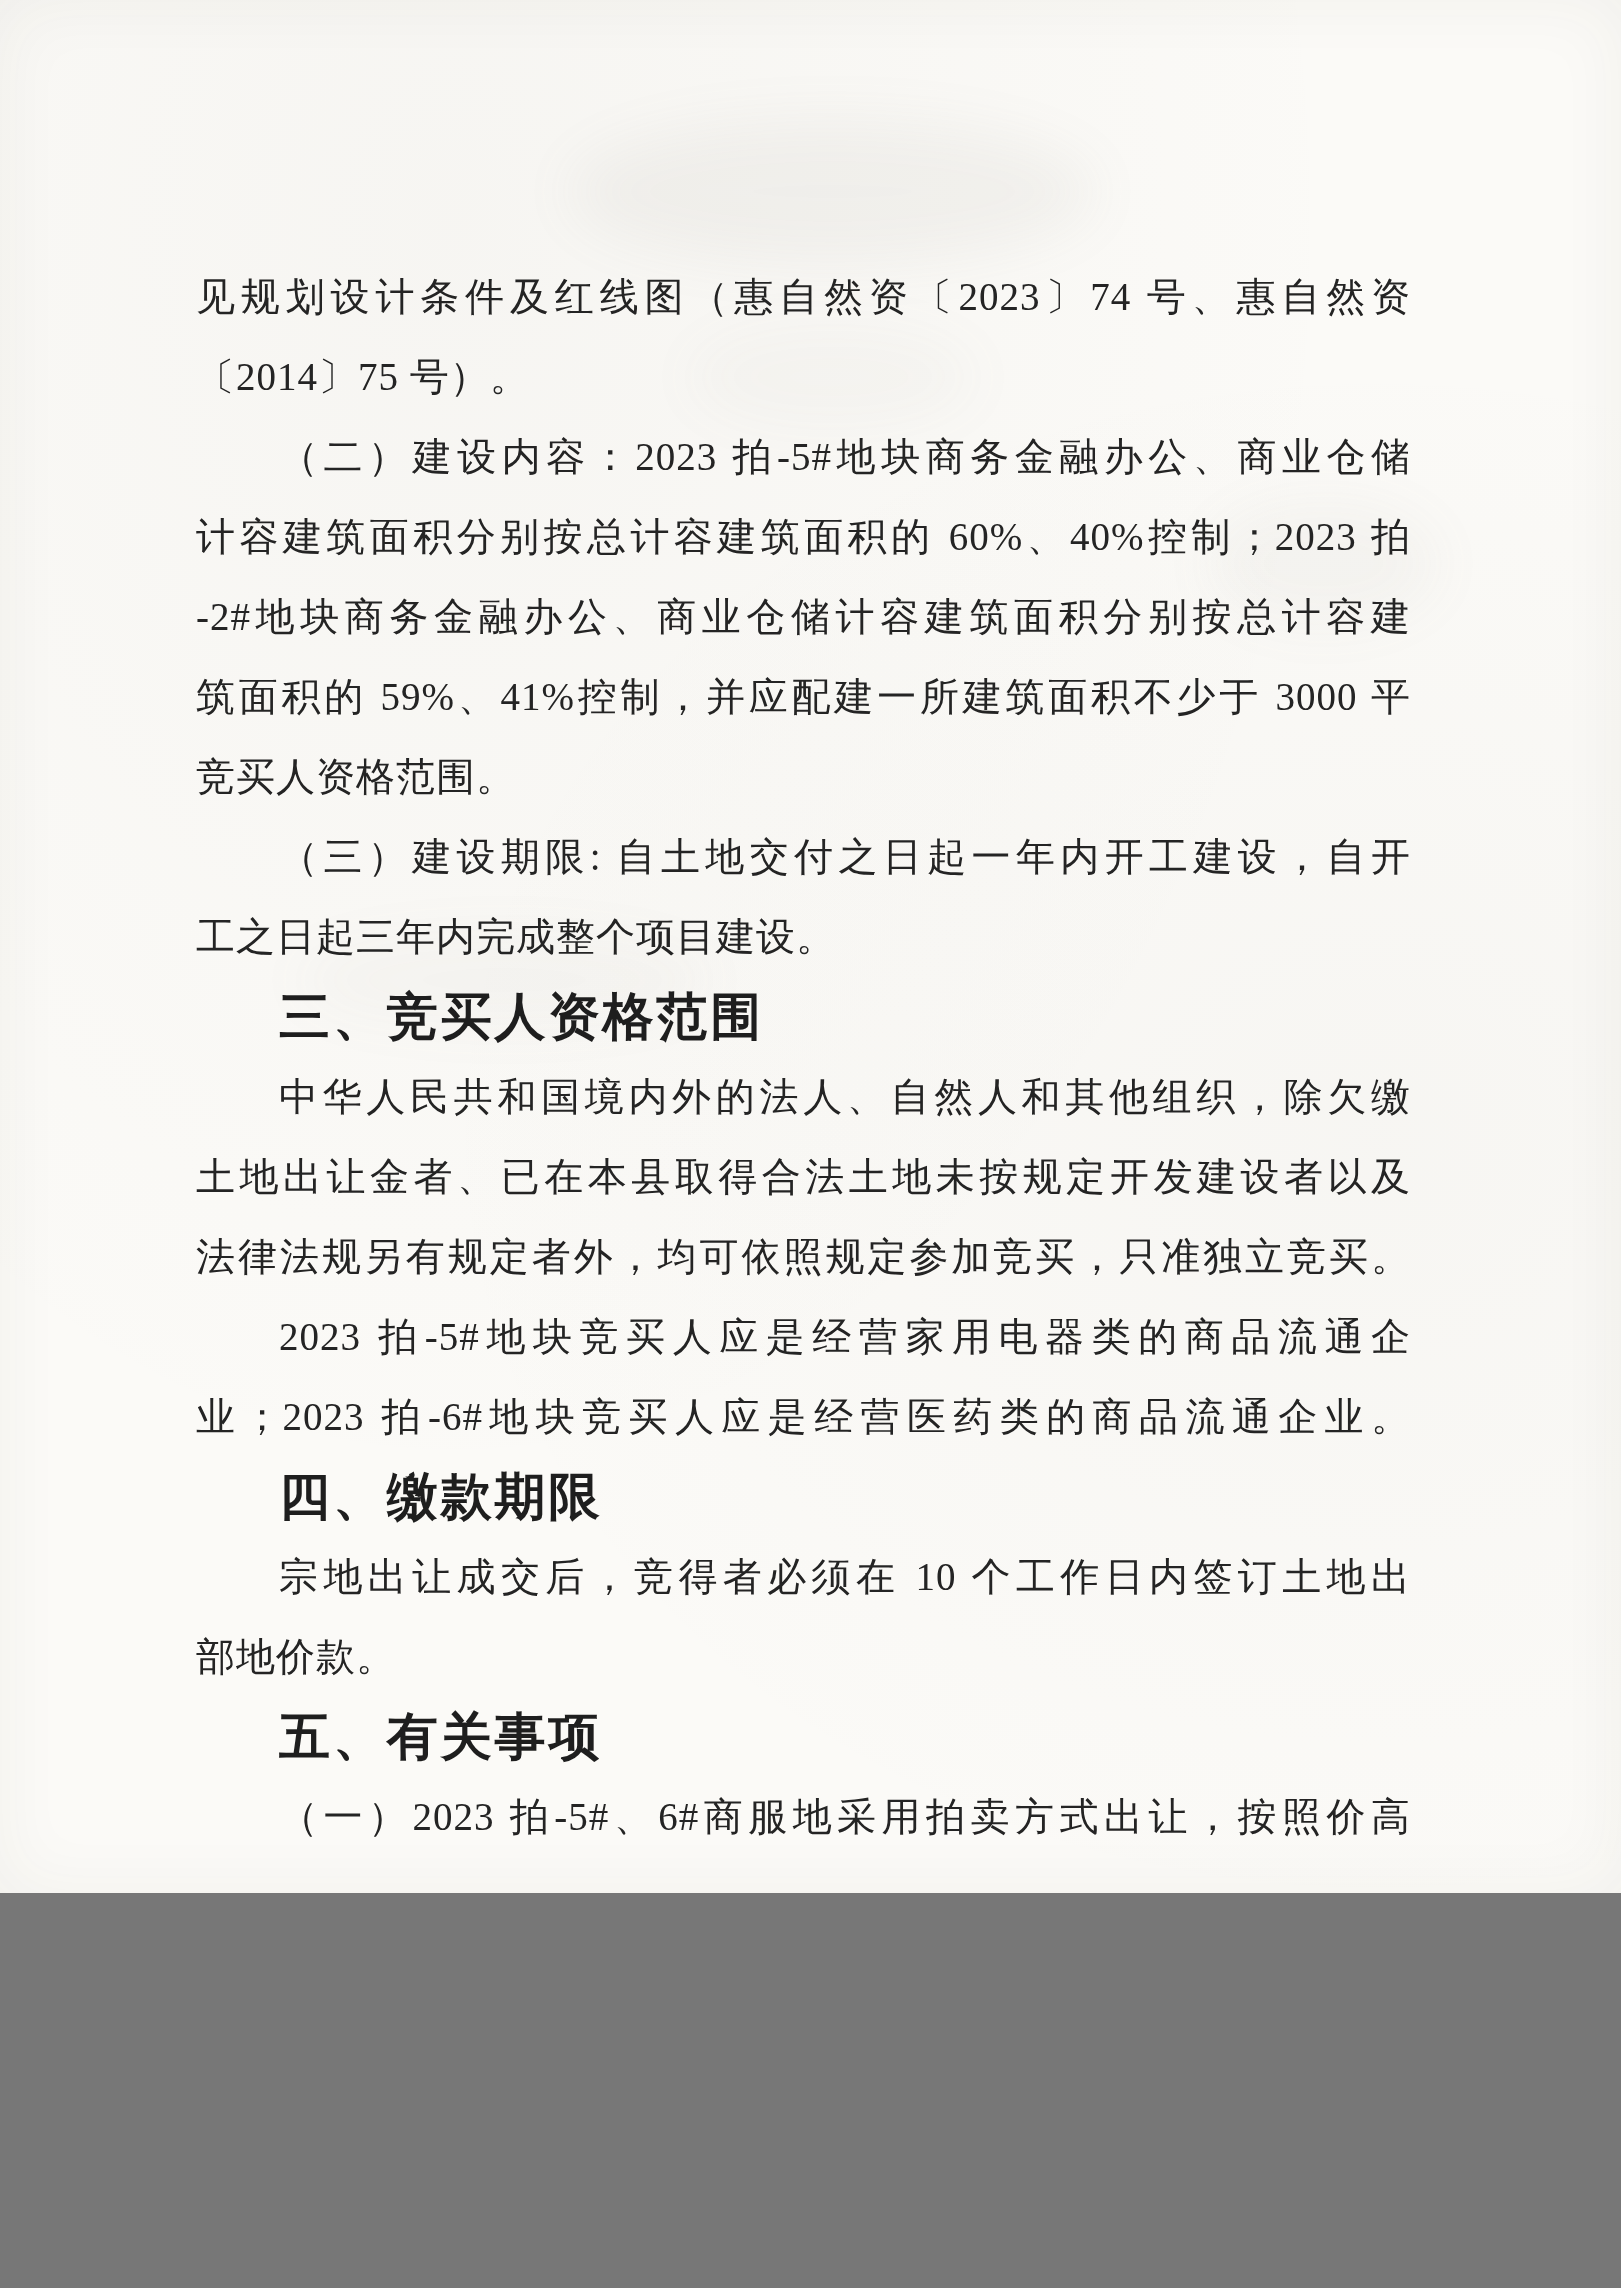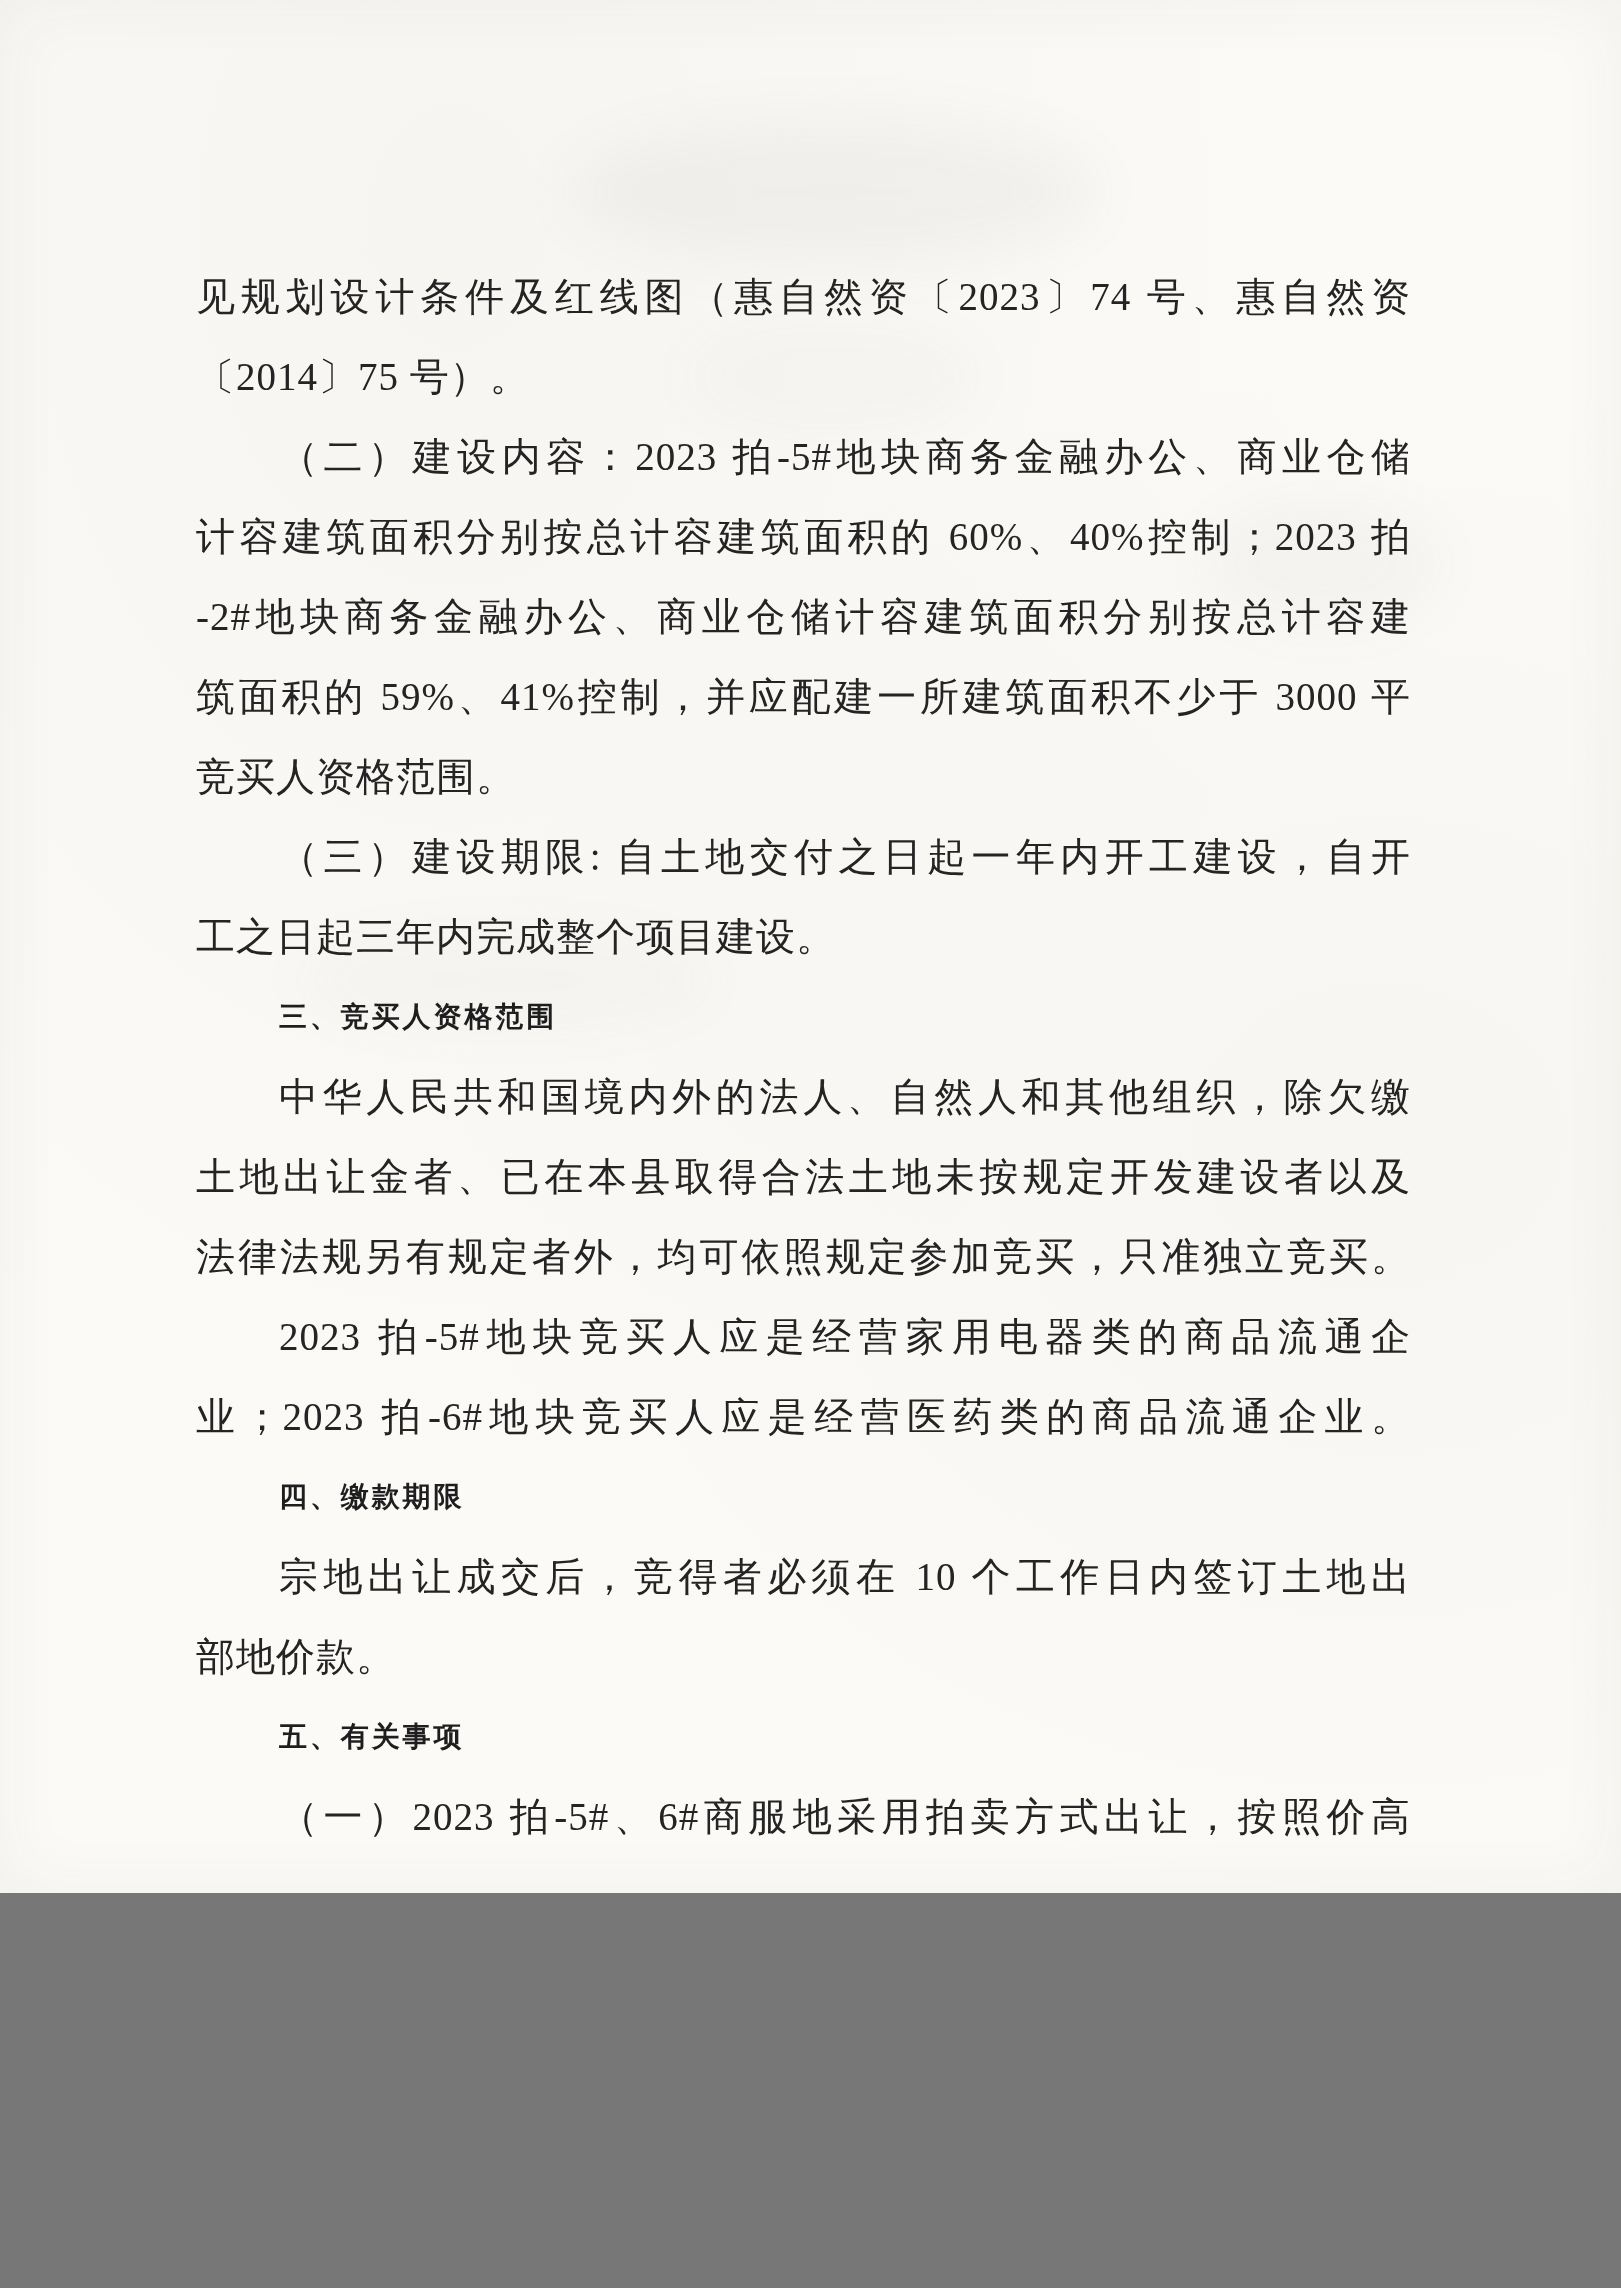--- a/index.html
+++ b/index.html
@@ -49,21 +49,21 @@
   .justify {
     text-align: justify;
     text-align-last: justify;
   }
   .indent {
     text-indent: 83px;
   }
   .heading {
     font-family: "Liberation Sans", "DejaVu Sans", sans-serif;
     font-weight: 700;
-    font-size: 28px;
+    font-size: 51px;
     letter-spacing: 2.9px;
     color: #1e1e1e;
   }
   .footer {
     position: absolute;
     left: 200px;
     top: 2127px;
     height: 59px;
     line-height: 59px;
     font-family: "Liberation Serif", "DejaVu Serif", serif;

